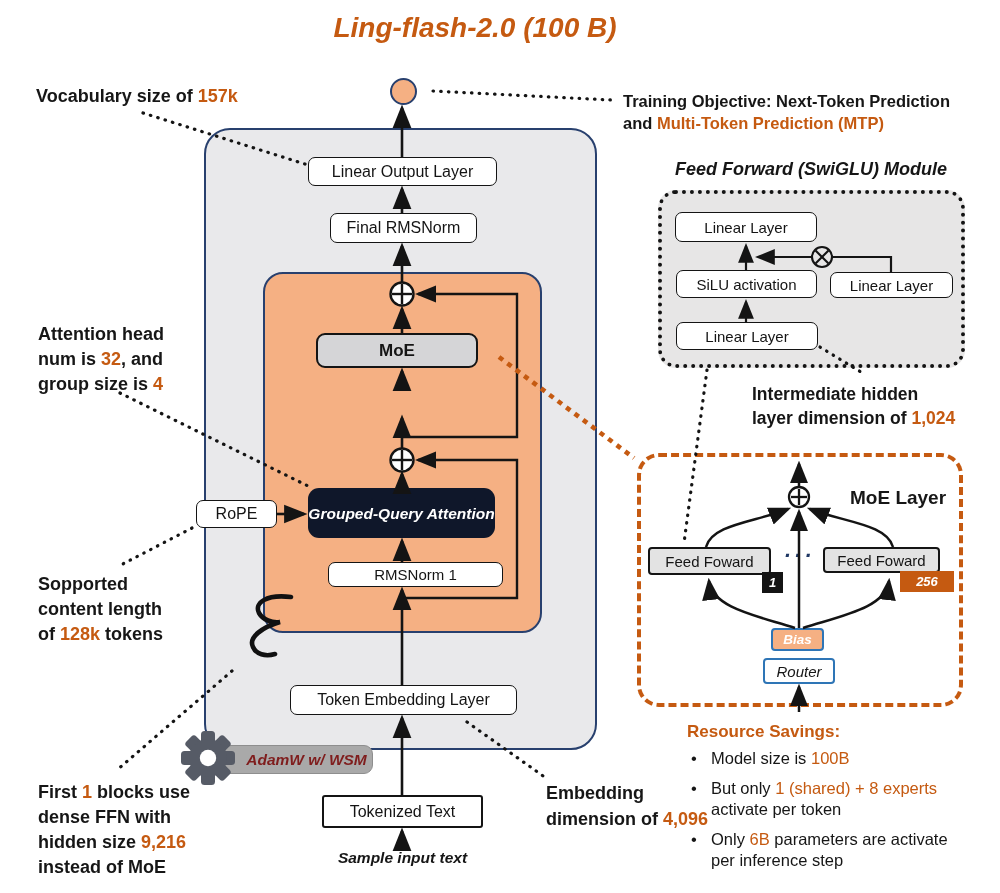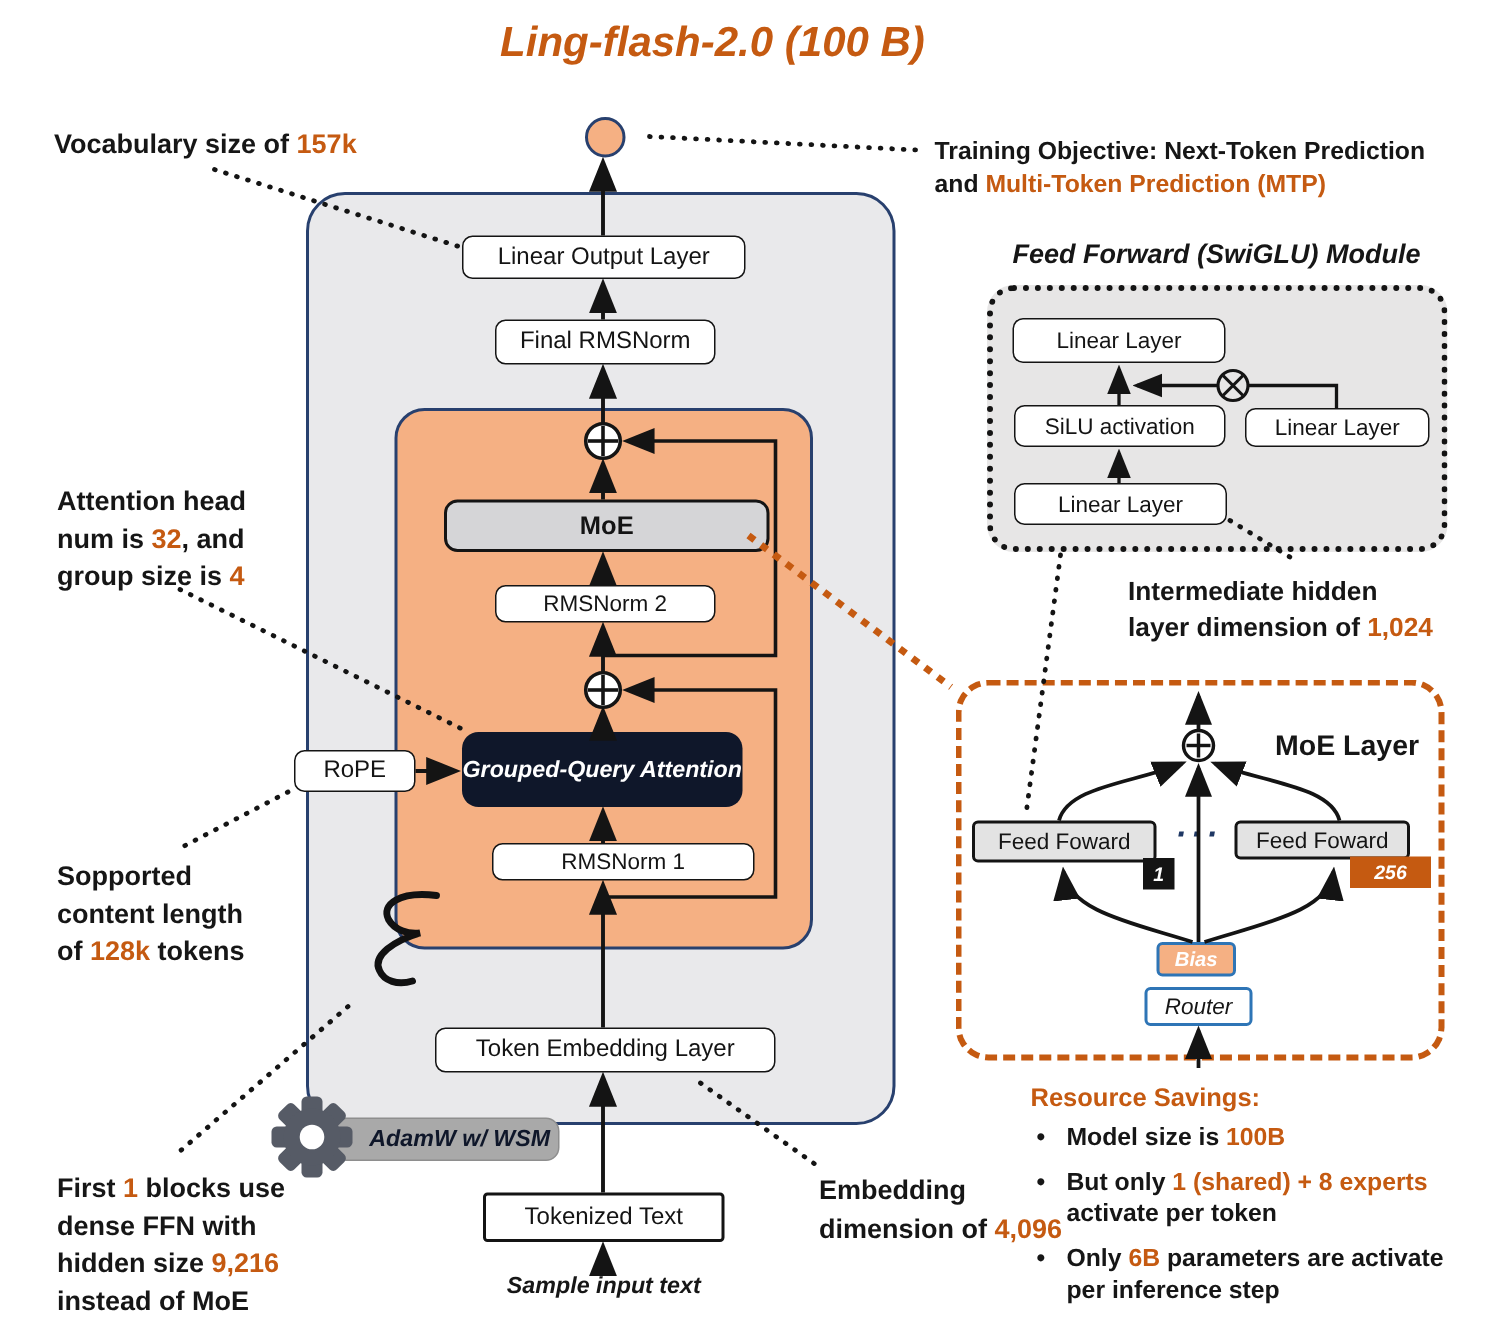--- a/index.html
+++ b/index.html
@@ -8,21 +8,21 @@
   .abs{position:absolute;box-sizing:border-box;}
   .panel-gray{background:#E9E9EB;border:2.2px solid #28406E;border-radius:26px;}
   .panel-orange{background:#F5B083;border:2px solid #28406E;border-radius:20px;}
   .node{background:#fff;border:1.9px solid #141414;border-radius:7px;
         display:flex;align-items:center;justify-content:center;font-size:16px;color:#141414;}
   .lbl{font-weight:bold;line-height:25px;font-size:18px;}
   .accent{color:#C55A11;}
   .ctr{display:flex;align-items:center;justify-content:center;text-align:center;font-style:italic;}
   .bullets{list-style:none;margin:6px 0 0 0;padding:0;}
   .bullets li{position:relative;padding-left:24px;margin-bottom:9px;
-              font-weight:bold;font-size:16.5px;line-height:21px;}
+              font-weight:normal;font-size:16.5px;line-height:21px;}
   .bullets li::before{content:"\2022";position:absolute;left:4px;top:0;}
   svg.overlay{position:absolute;left:0;top:0;pointer-events:none;}
 </style>
 </head>
 <body>
 
 <div class="stage">
 
   <div class="abs accent ctr" style="left:150px;top:10px;width:650px;height:36px;font-size:28px;font-weight:bold;">Ling-flash-2.0 (100 B)</div>
 
@@ -51,30 +51,29 @@
 
   <div class="abs panel-gray" style="left:204px;top:128px;width:393px;height:622px;"></div>
 
   <div class="abs" style="left:390px;top:78px;width:27px;height:27px;border-radius:50%;
               background:#F5B083;border:2.4px solid #28406E;"></div>
 
   <div class="abs panel-orange" style="left:263px;top:272px;width:279px;height:361px;"></div>
 
   <div class="abs node" style="left:308px;top:157px;width:189px;height:29px;">Linear Output Layer</div>
   <div class="abs node" style="left:330px;top:213px;width:147px;height:30px;">Final RMSNorm</div>
-  <div class="abs node" style="left:296px;top:333px;width:217px;height:35px;background:#D5D5D7;border-width:2.2px;
+  <div class="abs node" style="left:316px;top:333px;width:162px;height:35px;background:#D5D5D7;border-width:2.2px;
               border-radius:9px;font-weight:bold;font-size:17px;">MoE</div>
-  <div class="abs node" style="left:330px;top:390px;width:147px;height:25px;font-size:15px;">RMSNorm 2</div>
   <div class="abs node ctr" style="left:308px;top:488px;width:187px;height:50px;background:#0f172a;border:none;border-radius:11px;
               color:#fff;font-weight:bold;font-size:15.5px;line-height:19px;">Grouped-Query Attention</div>
   <div class="abs node" style="left:328px;top:562px;width:175px;height:25px;font-size:15px;">RMSNorm 1</div>
   <div class="abs node" style="left:196px;top:500px;width:81px;height:28px;">RoPE</div>
   <div class="abs node" style="left:290px;top:685px;width:227px;height:30px;">Token Embedding Layer</div>
   <div class="abs ctr" style="left:222px;top:745px;width:151px;height:29px;background:#A9A9A9;border:1.5px solid #8E8E8E;
-              border-radius:9px;color:#0f172a;font-weight:bold;font-size:15.5px;padding-left:18px;">AdamW w/ WSM</div>
+              border-radius:9px;color:#7f1d1d;font-weight:bold;font-size:15.5px;padding-left:18px;">AdamW w/ WSM</div>
   <div class="abs node" style="left:322px;top:795px;width:161px;height:33px;border-radius:3px;border-width:2.2px;">Tokenized Text</div>
   <div class="abs ctr" style="left:295px;top:849px;width:215px;font-style:italic;font-weight:600;font-size:15.5px;">Sample input text</div>
 
   <div class="abs lbl" style="left:500px;top:780px;line-height:26px;margin-left:46px;">
     <div><span>Embedding</span></div>
     <div><span>dimension of </span><span class="accent">4,096</span></div>
   </div>
 
   <div class="abs ctr lbl" style="left:655px;top:158px;width:312px;line-height:22px;">Feed Forward (SwiGLU) Module</div>
 

